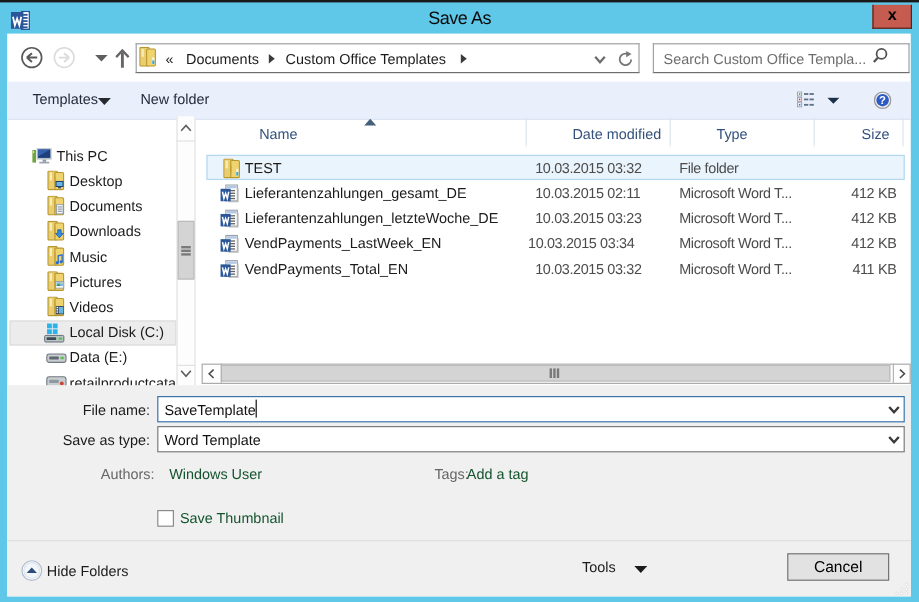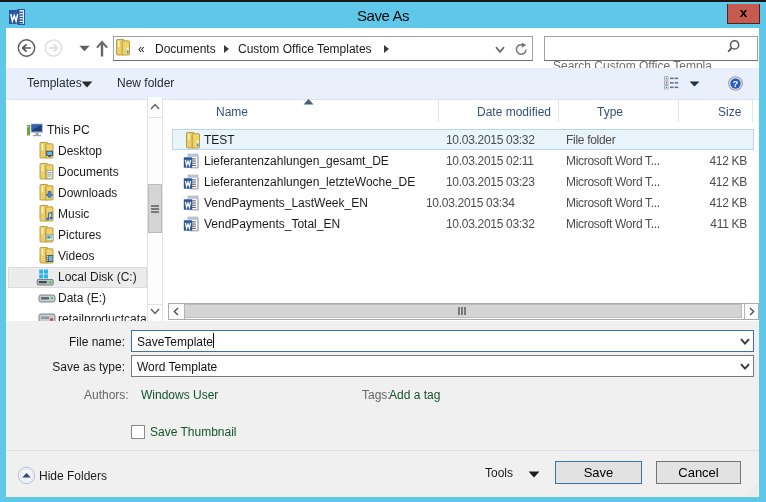--- a/index.html
+++ b/index.html
@@ -86,21 +86,21 @@
       <path d="M2 1 L7 5 L2 9 Z" fill="#3b3b3b"></path>
     </svg>
   <svg class="abs" style="left:495px;top:46px" width="10" height="8" viewBox="0 0 10 8">
       <path d="M1 1.2 L5 5.8 L9 1.2" stroke="#6e6e6e" stroke-width="1.9" fill="none"></path>
     </svg>
   <svg class="abs" style="left:515px;top:42px" width="13" height="14" viewBox="0 0 13 14">
     <path d="M11 7.5 A4.8 4.8 0 1 1 8.4 3.2" stroke="#767676" stroke-width="1.5" fill="none"></path>
     <path d="M6.8 0.6 L11.3 3.1 L6.8 5.7 Z" fill="#767676"></path>
   </svg>
   <div class="abs searchbox"></div>
-  <div class="abs" style="left:553px;top:42px;font-size:12px;color:#6d6d6d;margin-top:17px;">Search Custom Office Templa...</div>
+  <div class="abs" style="left:553px;top:42px;font-size:12px;color:#6d6d6d;">Search Custom Office Templa...</div>
   <svg class="abs" style="left:726px;top:39px" width="15" height="15" viewBox="0 0 15 15">
     <circle cx="8.6" cy="5.9" r="4.1" fill="none" stroke="#535353" stroke-width="1.5"></circle>
     <path d="M5.5 9.1 L2.2 12.6" stroke="#535353" stroke-width="1.9"></path>
   </svg>
 
   <div class="abs toolbar"></div>
   <div class="abs tbtext" style="left:27px;top:76px">Templates</div>
   <svg class="abs" style="left:81px;top:80.5px" width="12" height="7" viewBox="0 0 12 7">
       <path d="M0.6 0.6 L11.4 0.6 L6 6.4 Z" fill="#26292e"></path>
     </svg>
@@ -304,21 +304,21 @@
           <rect x="5.8" y="1.8" width="8.4" height="2.1" fill="#b3c8e6"></rect>
           <path d="M15.3 3.5 L15.3 15 L7.5 15" stroke="#b9b9b9" stroke-width="1.1" fill="none"></path>
           <rect x="7.3" y="5.3" width="5.6" height="1.1" fill="#626262"></rect>
           <rect x="7.3" y="7.5" width="5.6" height="1.1" fill="#626262"></rect>
           <rect x="7.3" y="9.7" width="5.6" height="1.1" fill="#626262"></rect>
           <rect x="7.3" y="11.9" width="5.6" height="1.1" fill="#626262"></rect>
           <rect x="0.8" y="4.3" width="8.4" height="10.4" fill="#2b579a"></rect>
           <path d="M2.4 6.8 L3.6 12.3 L5 8.1 L6.4 12.3 L7.6 6.8" stroke="#ffffff" stroke-width="1.25" fill="none"></path>
         </svg></div>
       <div class="abs rowtext" style="left:204px;top:195.5px">VendPayments_LastWeek_EN</div>
-      <div class="abs rowsub" style="left:426px;top:195.5px">10.03.2015 03:34</div>
+      <div class="abs rowsub" style="left:440px;top:195.5px">10.03.2015 03:34</div>
       <div class="abs rowsub" style="left:566px;top:195.5px">Microsoft Word T...</div>
       <div class="abs rowsub" style="left:640px;top:195.5px;width:107px;text-align:right;">412 KB</div>
       <div class="abs" style="left:183px;top:215.5px"><svg width="17" height="17" viewBox="0 0 17 17">
           <rect x="5.2" y="1.2" width="9.6" height="13.2" fill="#ffffff" stroke="#9aa0a6" stroke-width="0.9"></rect>
           <rect x="5.8" y="1.8" width="8.4" height="2.1" fill="#b3c8e6"></rect>
           <path d="M15.3 3.5 L15.3 15 L7.5 15" stroke="#b9b9b9" stroke-width="1.1" fill="none"></path>
           <rect x="7.3" y="5.3" width="5.6" height="1.1" fill="#626262"></rect>
           <rect x="7.3" y="7.5" width="5.6" height="1.1" fill="#626262"></rect>
           <rect x="7.3" y="9.7" width="5.6" height="1.1" fill="#626262"></rect>
           <rect x="7.3" y="11.9" width="5.6" height="1.1" fill="#626262"></rect>
@@ -370,21 +370,20 @@
   <svg class="abs" style="left:17px;top:466px" width="19" height="19" viewBox="0 0 19 19">
     <circle cx="9.5" cy="9.5" r="8.2" fill="#fdfdfd" stroke="#b0bcd0" stroke-width="1"></circle>
     <circle cx="9.5" cy="9.5" r="6.6" fill="#f2f5fa" stroke="#dde4ee" stroke-width="1"></circle>
     <path d="M5.2 11.5 L9.5 7 L13.8 11.5 Z" fill="#2c4a7a"></path>
   </svg>
   <div class="abs lbl" style="left:39px;top:469px;">Hide Folders</div>
   <div class="abs lbl" style="left:485px;top:466px;">Tools</div>
   <svg class="abs" style="left:528px;top:470.5px" width="12" height="7" viewBox="0 0 12 7">
       <path d="M0.6 0.6 L11.4 0.6 L6 6.6 Z" fill="#1c1c1c"></path>
     </svg>
-  <div class="abs btn" style="left:555px;top:461px;width:87px;border:1px solid #3b73a8;">Save</div>
   <div class="abs btn" style="left:656px;top:461px;width:85px;border:1px solid #757575;">Cancel</div>
   <svg class="abs" style="left:744px;top:485px" width="14" height="11" viewBox="0 0 14 11">
     <g fill="#ffffff" stroke="#c9c9c9" stroke-width="0.4">
       <circle cx="11.5" cy="2" r="1.1"></circle>
       <circle cx="7.5" cy="6" r="1.1"></circle>
         <circle cx="11.5" cy="6" r="1.1"></circle>
       <circle cx="3.5" cy="9.5" r="1.1"></circle>
         <circle cx="7.5" cy="9.5" r="1.1"></circle>
         <circle cx="11.5" cy="9.5" r="1.1"></circle>
     </g>

